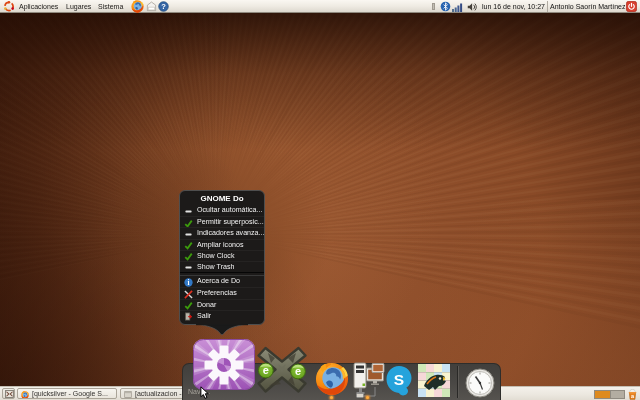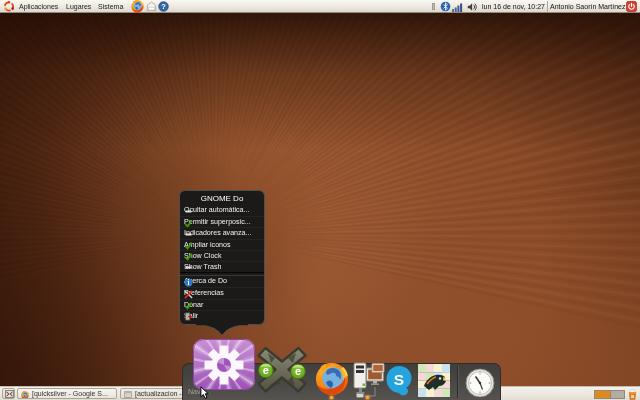--- a/index.html
+++ b/index.html
@@ -4,22 +4,22 @@
 html,body{margin:0;padding:0;width:640px;height:400px;overflow:hidden;font-family:"Liberation Sans",sans-serif;}
 #screen{position:relative;width:640px;height:400px;background:#6b3a1d;}
 #wall{position:absolute;left:0;top:13px;width:640px;height:373px;}
 #panel{position:absolute;left:0;top:0;width:640px;height:13px;background:linear-gradient(#faf7f2 0%,#efebe3 50%,#ddd8ce 100%);border-bottom:1px solid #8f897e;box-sizing:border-box;z-index:10;}
 .ptxt{position:absolute;top:0;height:12px;line-height:13px;font-size:7px;color:#1c1a18;white-space:nowrap;}
 #taskbar{position:absolute;left:0;top:386px;width:640px;height:14px;background:linear-gradient(#f4f1eb 0%,#ebe7df 60%,#e2ddd3 100%);border-top:1px solid #c4beb2;box-sizing:border-box;z-index:5;}
 .tbtn{position:absolute;top:1px;height:11px;border:1px solid #aaa498;border-radius:2px;background:linear-gradient(#f7f5f0,#e9e5dc);font-size:7px;color:#33312e;line-height:10px;white-space:nowrap;overflow:hidden;box-sizing:border-box;}
 #dock{position:absolute;left:182px;top:363px;width:319px;height:37px;background:linear-gradient(#413f3c 0%,#484643 45%,#56534f 100%);border:1px solid #2e2d2b;border-bottom:none;border-radius:7px 7px 0 0;box-sizing:border-box;z-index:6;}
 .dicon{position:absolute;z-index:7;}
 #gdmenu{position:absolute;left:179px;top:190px;width:86px;height:135px;background:rgba(25,25,25,0.97);border:1px solid #4e4e4e;border-radius:6px;box-sizing:border-box;color:#f2f2f2;z-index:20;}
-#gdmenu .title{text-align:center;font-size:8px;font-weight:normal;padding-top:3px;height:11px;color:#fff;}
-#gdmenu .mi{position:relative;height:11.2px;line-height:11.2px;font-size:7.1px;padding-left:4px;border-top:1px solid rgba(255,255,255,0.045);white-space:nowrap;overflow:hidden;box-sizing:border-box;}
+#gdmenu .title{text-align:center;font-size:8px;font-weight:bold;padding-top:3px;height:11px;color:#fff;}
+#gdmenu .mi{position:relative;height:11.2px;line-height:11.2px;font-size:7.1px;padding-left:17px;border-top:1px solid rgba(255,255,255,0.045);white-space:nowrap;overflow:hidden;box-sizing:border-box;}
 #gdmenu .mi .ic{position:absolute;left:4px;top:1.5px;width:9px;height:9px;}
 #gdmenu .sep{height:2px;border-top:1px solid #060606;border-bottom:1px solid #383838;}
 #gdtail{position:absolute;left:196px;top:324px;width:52px;height:12px;z-index:20;}
 .dot{position:absolute;width:3px;height:3px;border-radius:50%;background:#ffac3a;box-shadow:0 0 2px 1px rgba(255,150,40,.8);z-index:8;}
 </style></head>
 <body>
 <div id="screen">
 
 <svg width="0" height="0" style="position:absolute">
 <defs>

